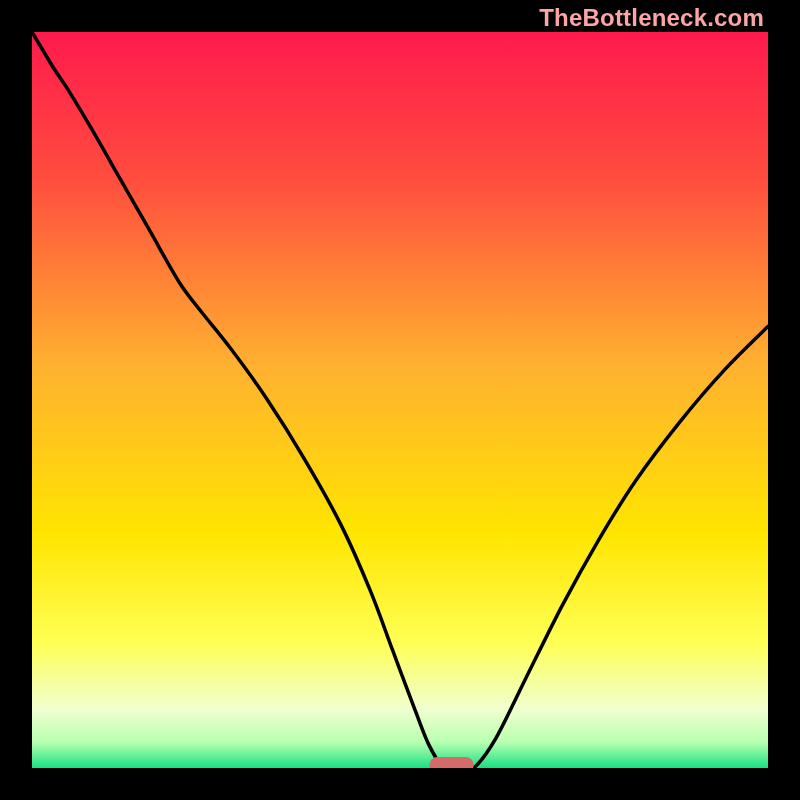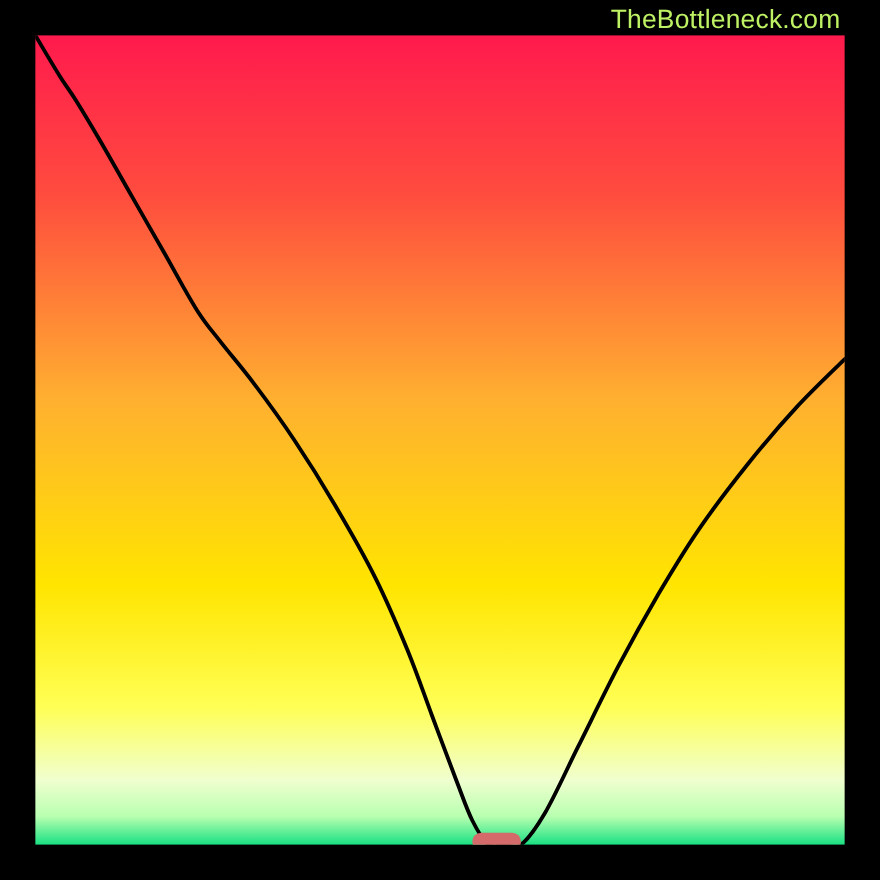--- a/index.html
+++ b/index.html
@@ -29,23 +29,24 @@
     display: block;
     width: 736px;
     height: 736px;
   }
   .watermark {
     position: absolute;
     top: 4px;
     right: 36px;
     font-family: Arial, Helvetica, sans-serif;
     font-size: 24px;
-    color: #bef264;
+    color: #fca5a5;
     letter-spacing: 0.2px;
     user-select: none;
+    font-weight: bold;
   }
 </style>
 </head>
 <body>
 
 <div class="frame">
   <div class="watermark">TheBottleneck.com</div>
   <div class="plot">
     <svg viewBox="0 0 736 736">
       <defs>

